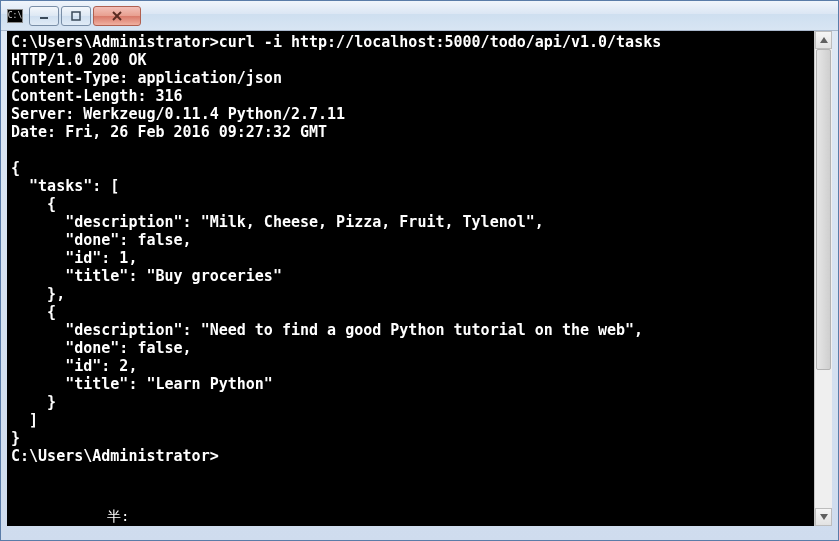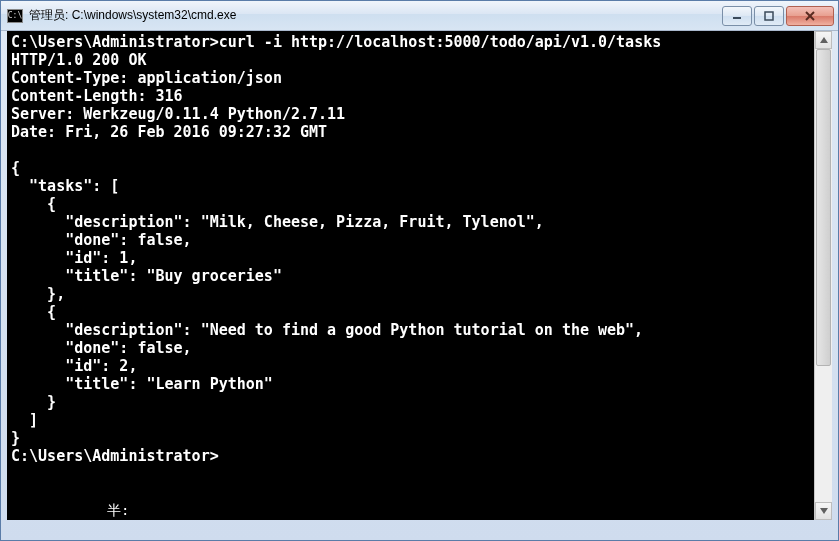--- a/index.html
+++ b/index.html
@@ -66,21 +66,21 @@
   }
   .win-btn.close {
     width: 48px;
     background: linear-gradient(to bottom, #f3c0b8 0%, #e8a090 49%, #d87868 50%, #f0b0a0 100%);
     border-color: #b06050;
     color: #5a2a20;
   }
   .win-btn svg { display:block; }
   .client {
     flex: 1;
-    margin: 0 6px 20px 6px;
+    margin: 0 6px 14px 6px;
     background: #000;
     position: relative;
     overflow: hidden;
   }
   .terminal {
     position: absolute;
     left: 0; top: 0; right: 20px; bottom: 0;
     padding: 2px 4px 2px 4px;
     font-family: Consolas, "Lucida Console", monospace;
     font-size: 15px;
@@ -133,21 +133,20 @@
     font-family: Consolas, monospace;
     font-size: 14px;
   }
 </style>
 </head>
 <body>
 
 <div class="window">
   <div class="titlebar">
     <div class="titlebar-icon">C:\</div>
-    <div class="titlebar-text">管理员: C:\windows\system32\cmd.exe</div>
     <div class="win-buttons">
       <div class="win-btn">
         <svg width="10" height="10">
             <line x1="1" y1="7" x2="9" y2="7" stroke="#3a4a5a" stroke-width="2"></line>
           </svg>
       </div>
       <div class="win-btn">
         <svg width="10" height="10">
             <rect x="1" y="1" width="8" height="8" fill="none" stroke="#3a4a5a" stroke-width="1.5"></rect>
           </svg>

